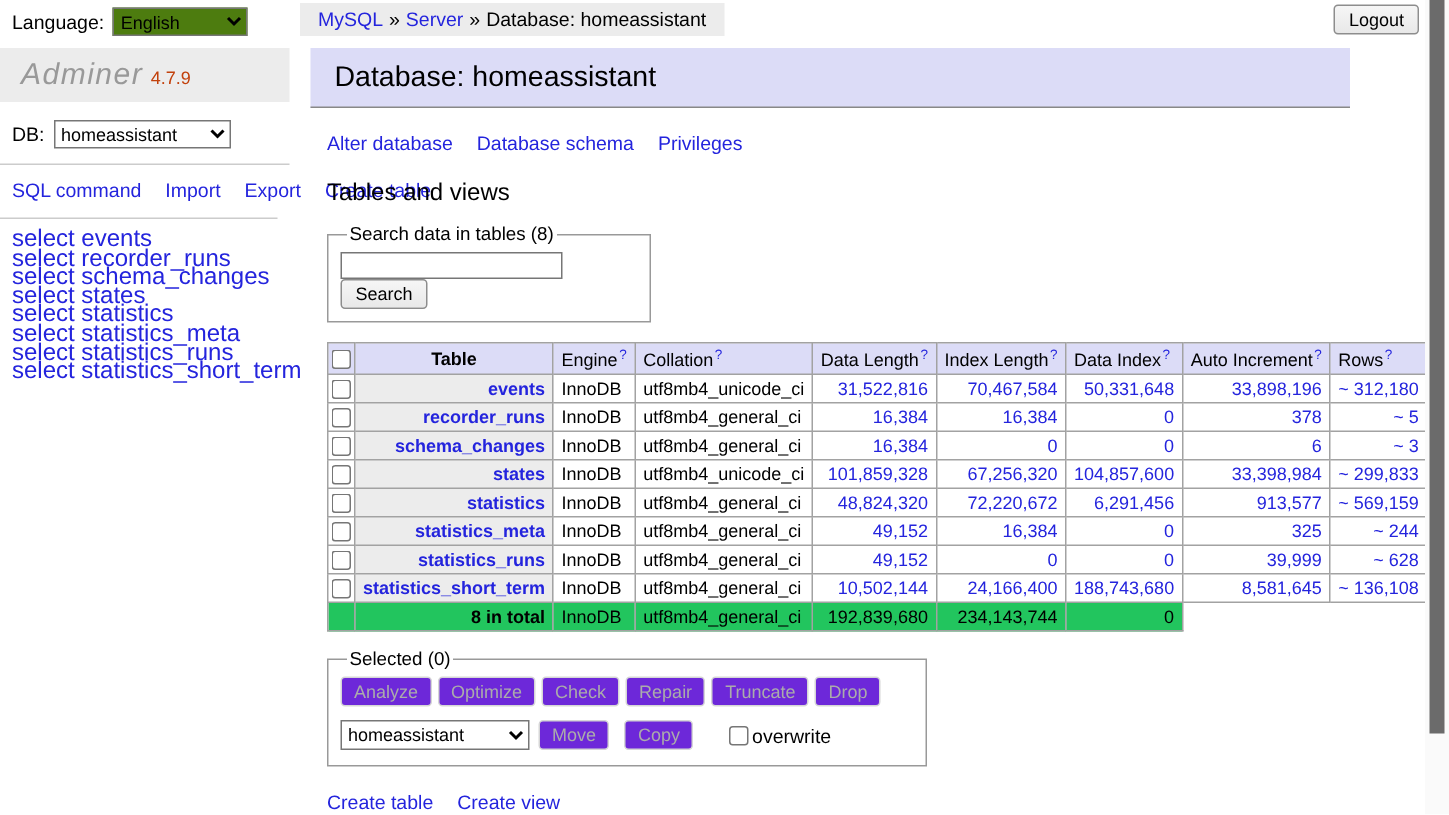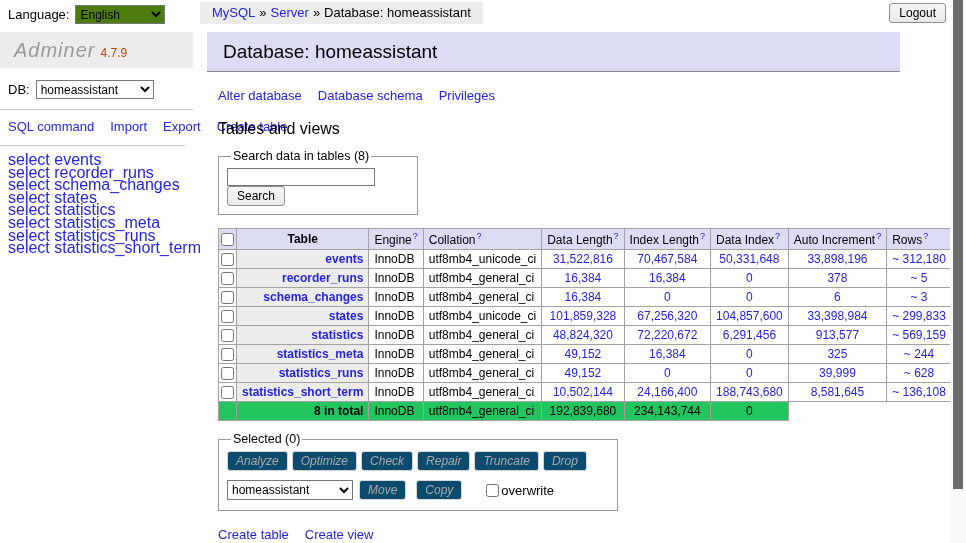--- a/index.html
+++ b/index.html
@@ -19,22 +19,22 @@
   }
   .breadcrumb .sep { color: #000; margin: 0 4px; }
   .logout-form { position: absolute; top: 3px; right: 20px; }
   .btn {
     font-family: "Liberation Sans", sans-serif; font-size: 12px; color: #000;
     background: linear-gradient(#f6f6f6, #e8e8e8); border: 1px solid #8d8d8d;
     border-radius: 3px; padding: 2px 9px; cursor: pointer;
   }
   .gbtn {
     font-family: "Liberation Sans", sans-serif; font-size: 12px; color: #ababab;
-    background: #0c4a6e; border: 1px solid #d6d6d6; border-radius: 3px;
-    padding: 2px 8px; margin-right: 4px; font-style: italic;
+    background: #6d28d9; border: 1px solid #d6d6d6; border-radius: 3px;
+    padding: 2px 8px; margin-right: 4px;
   }
 
   
   .sidebar { position: absolute; top: 0; left: 0; width: 193px; }
   .logo-band {
     margin-top: 32px; height: 36px; background: var(--bar, #ececec);
     padding: 7px 0 0 14px; white-space: nowrap;
   }
   .logo-band .logo { font-style: italic; font-size: 20px; color: #999; letter-spacing: 1px; }
   .logo-band .ver { font-size: 12px; color: #c2410c; margin-left: 5px; margin-top: 40px; }
@@ -51,33 +51,33 @@
     margin: 32px 50px 0 14px; background: var(--band, #dcdcf7);
     border-bottom: 1px solid #888; font-size: 19px; font-weight: normal;
     padding: 9px 16px 8px;
   }
   .content { padding: 0 20px 0 25px; }
   .top-links { margin-top: 16px; }
   .top-links a, .link-row a { margin-right: 16px; }
   h3.sec { font-size: 16px; font-weight: normal; margin-top: 17px; }
   fieldset { border: 1px solid #999; padding: 5px 8px 8px; margin-top: 11px; }
   legend { font-size: 12.5px; padding: 0 2px; margin-left: 4px; }
-  .search-fs { width: 200px; }
+  .search-fs { width: 216px; }
   .search-fs input[type="text"] { width: 148px; height: 18px; border: 1px solid #767676; margin-right: 4px; vertical-align: middle; }
 
   table.tables { border-collapse: collapse; margin-top: 13px; font-size: 12px; }
   table.tables th, table.tables td {
     border: 1px solid #a2a2a2; padding: 2px 5px; white-space: nowrap; height: 17px;
   }
   table.tables thead th { background: var(--thead, #dcdcf7); font-weight: normal; text-align: left; }
   table.tables thead th.col-table { font-weight: bold; text-align: center; min-width: 110px; }
   table.tables thead th.col-check, table.tables td.check { width: 18px; text-align: center; padding: 1px 2px; }
   table.tables tbody th.name { background: var(--rowhead, #ececec); text-align: right; }
   table.tables tbody th.name a { font-weight: bold; }
-  table.tables td.num { text-align: center; min-width: 58px; }
+  table.tables td.num { text-align: right; min-width: 58px; }
   table.tables td.comment { min-width: 56px; }
   table.tables tr.total td, table.tables tr.total th { background: #22c55e; }
   table.tables tr.total th.name { font-weight: bold; }
   sup.help { font-size: 9px; color: var(--link, #2424dd); cursor: pointer; margin-left: 1px; }
   input[type="checkbox"] { width: 13px; height: 13px; vertical-align: middle; }
 
   .selected-fs { width: 400px; padding-bottom: 10px; }
   .move-row { margin-top: 9px; display: flex; align-items: center; gap: 6px; font-size: 13px; }
   .move-row select { width: 126px; height: 20px; font-size: 12px; border: 1px solid #767676; background: #fff; }
   .move-row label { display: flex; align-items: center; gap: 2px; padding-left: 14px; }

